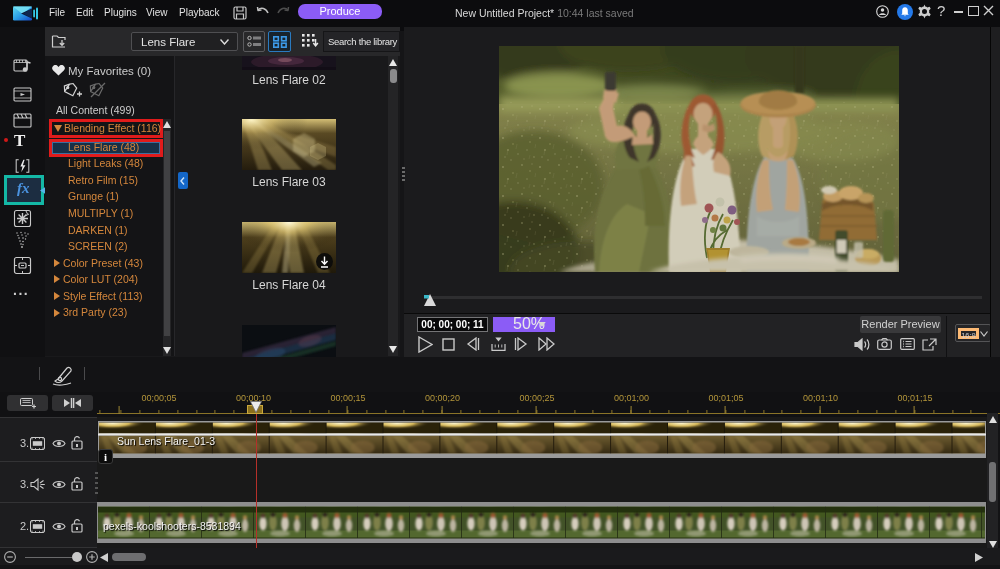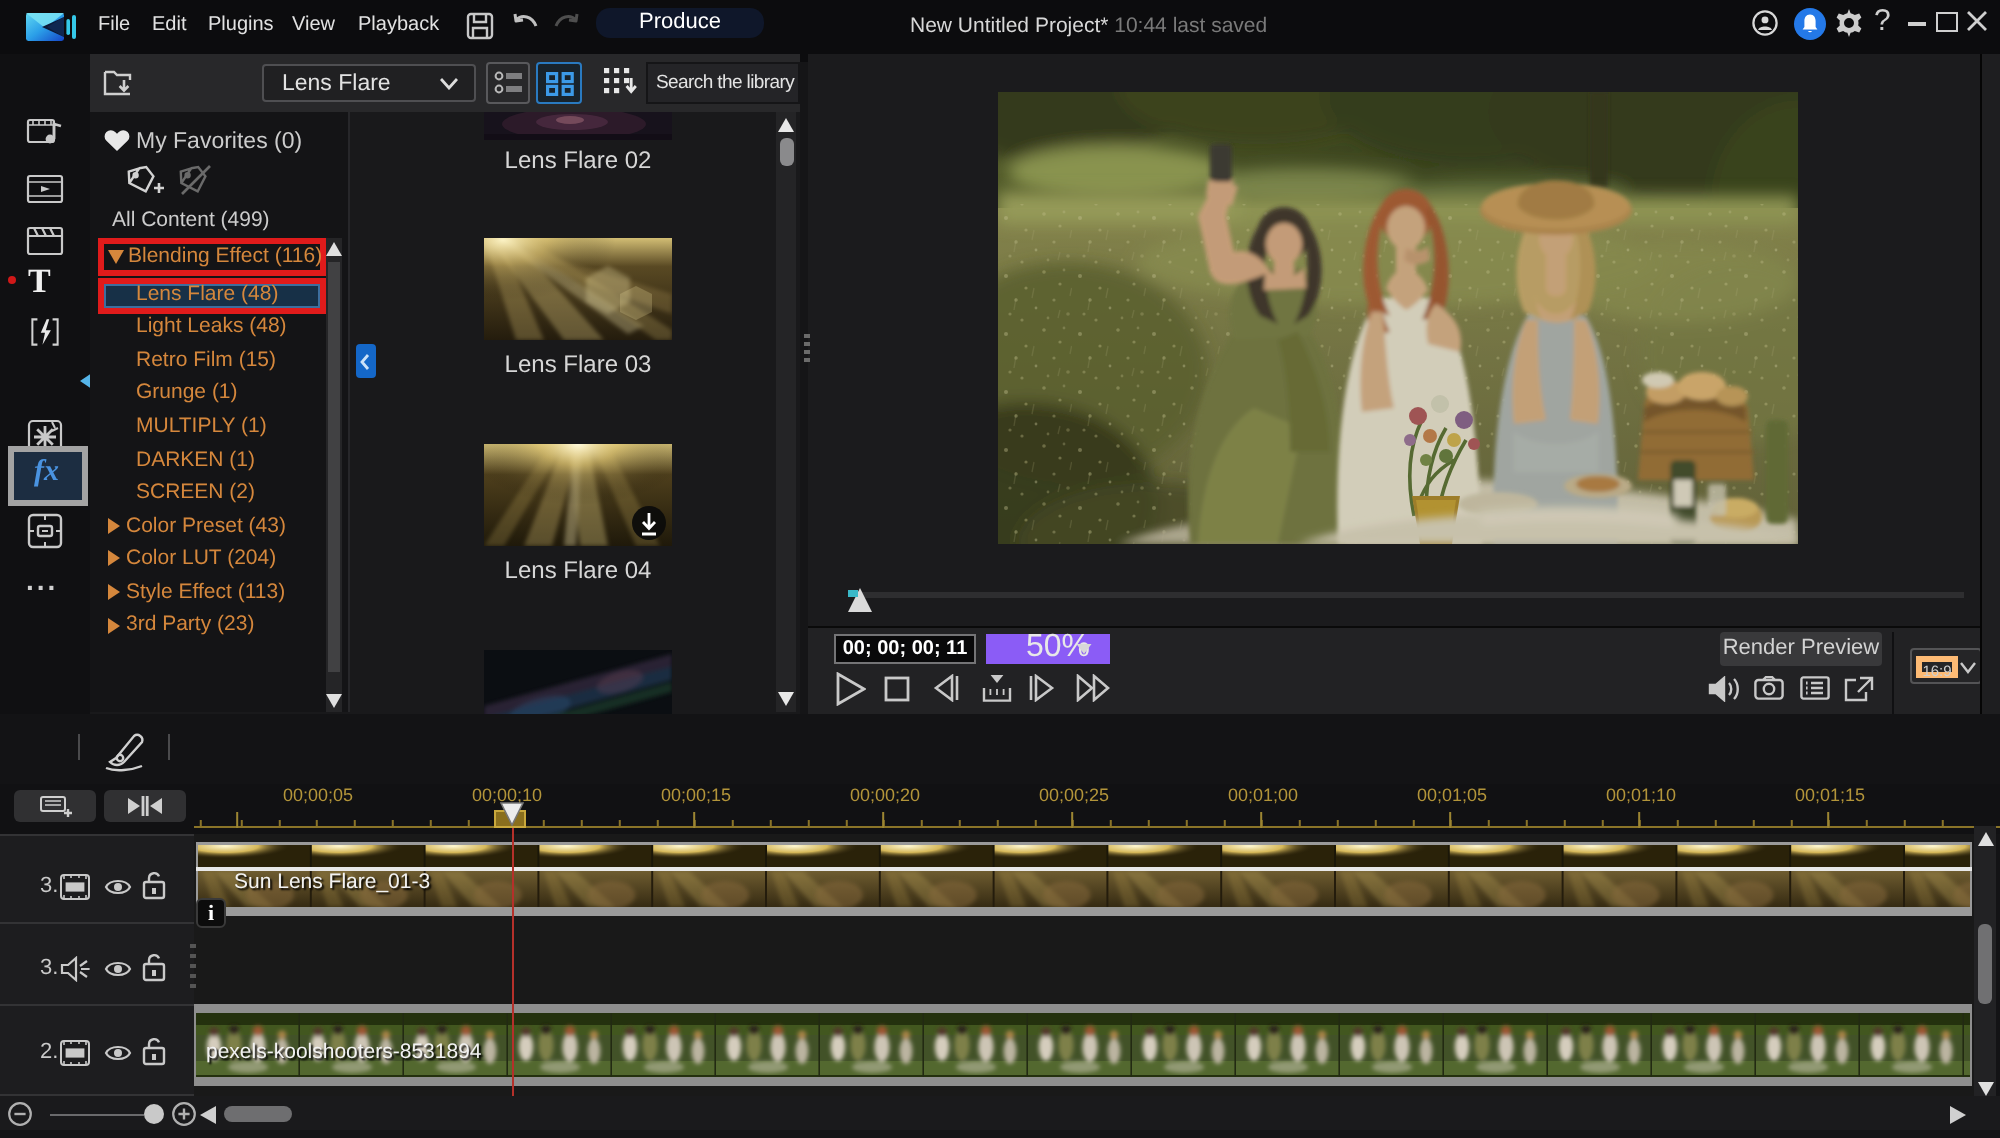--- a/index.html
+++ b/index.html
@@ -3,27 +3,27 @@
 <meta charset="utf-8">
 <style>
 * { margin:0; padding:0; box-sizing:border-box; }
 html,body { width:1000px; height:569px; background:#0d0d0f; overflow:hidden; }
 body { font-family:"Liberation Sans", sans-serif; }
 #app { position:relative; width:1000px; height:569px; background:#151517; }
 .abs { position:absolute; }
 
 #topbar { position:absolute; left:0; top:0; width:1000px; height:31px; background:#0c0c0e; }
 .menuitem { position:absolute; top:7px; color:#e2e2e2; font-size:10px; }
-#produce { position:absolute; left:298px; top:4px; width:84px; height:15px; background:#0f172a; border-radius:7px; color:#fff; font-size:11px; text-align:center; line-height:15px; }
+#produce { position:absolute; left:298px; top:4px; width:84px; height:15px; background:#8b5cf6; border-radius:7px; color:#fff; font-size:11px; text-align:center; line-height:15px; }
 #proj { position:absolute; left:455px; top:7px; font-size:10.5px; color:#d8d8d8; }
 #proj span { color:#7a7a7a; }
 
 #sidebar { position:absolute; left:0; top:27px; width:45px; height:330px; background:#101012; }
 .sicon { position:absolute; left:13px; width:19px; height:19px; }
-#fxbox { position:absolute; left:4px; top:148px; width:40px; height:30px; background:#1c2d41; border:3px solid #a3a3a3;margin-top:48px; }
+#fxbox { position:absolute; left:4px; top:148px; width:40px; height:30px; background:#1c2d41; border:3px solid #14b8a6; }
 #fxbox .fx { color:#4a93e0; font-style:italic; font-size:15px; font-family:"Liberation Serif",serif; font-weight:bold; position:absolute; left:10px; top:2px; }
 
 #library { position:absolute; left:45px; top:27px; width:355px; height:330px; background:#19191b; }
 #libtoolbar { position:absolute; left:0; top:0; width:355px; height:29px; background:#28282a; }
 #tree { position:absolute; left:0px; top:29px; width:130px; height:300px; background:#141416; border-right:1px solid #27272a; }
 .trow { position:absolute; left:0; height:16px; font-size:10.5px; color:#d5873c; white-space:nowrap; }
 .twhite { color:#cccccc; }
 
 #thumbs { position:absolute; left:0px; top:29px; width:355px; height:301px; overflow:hidden; }
 .thumblabel { position:absolute; text-align:center; color:#d6d6d6; font-size:12px; }

